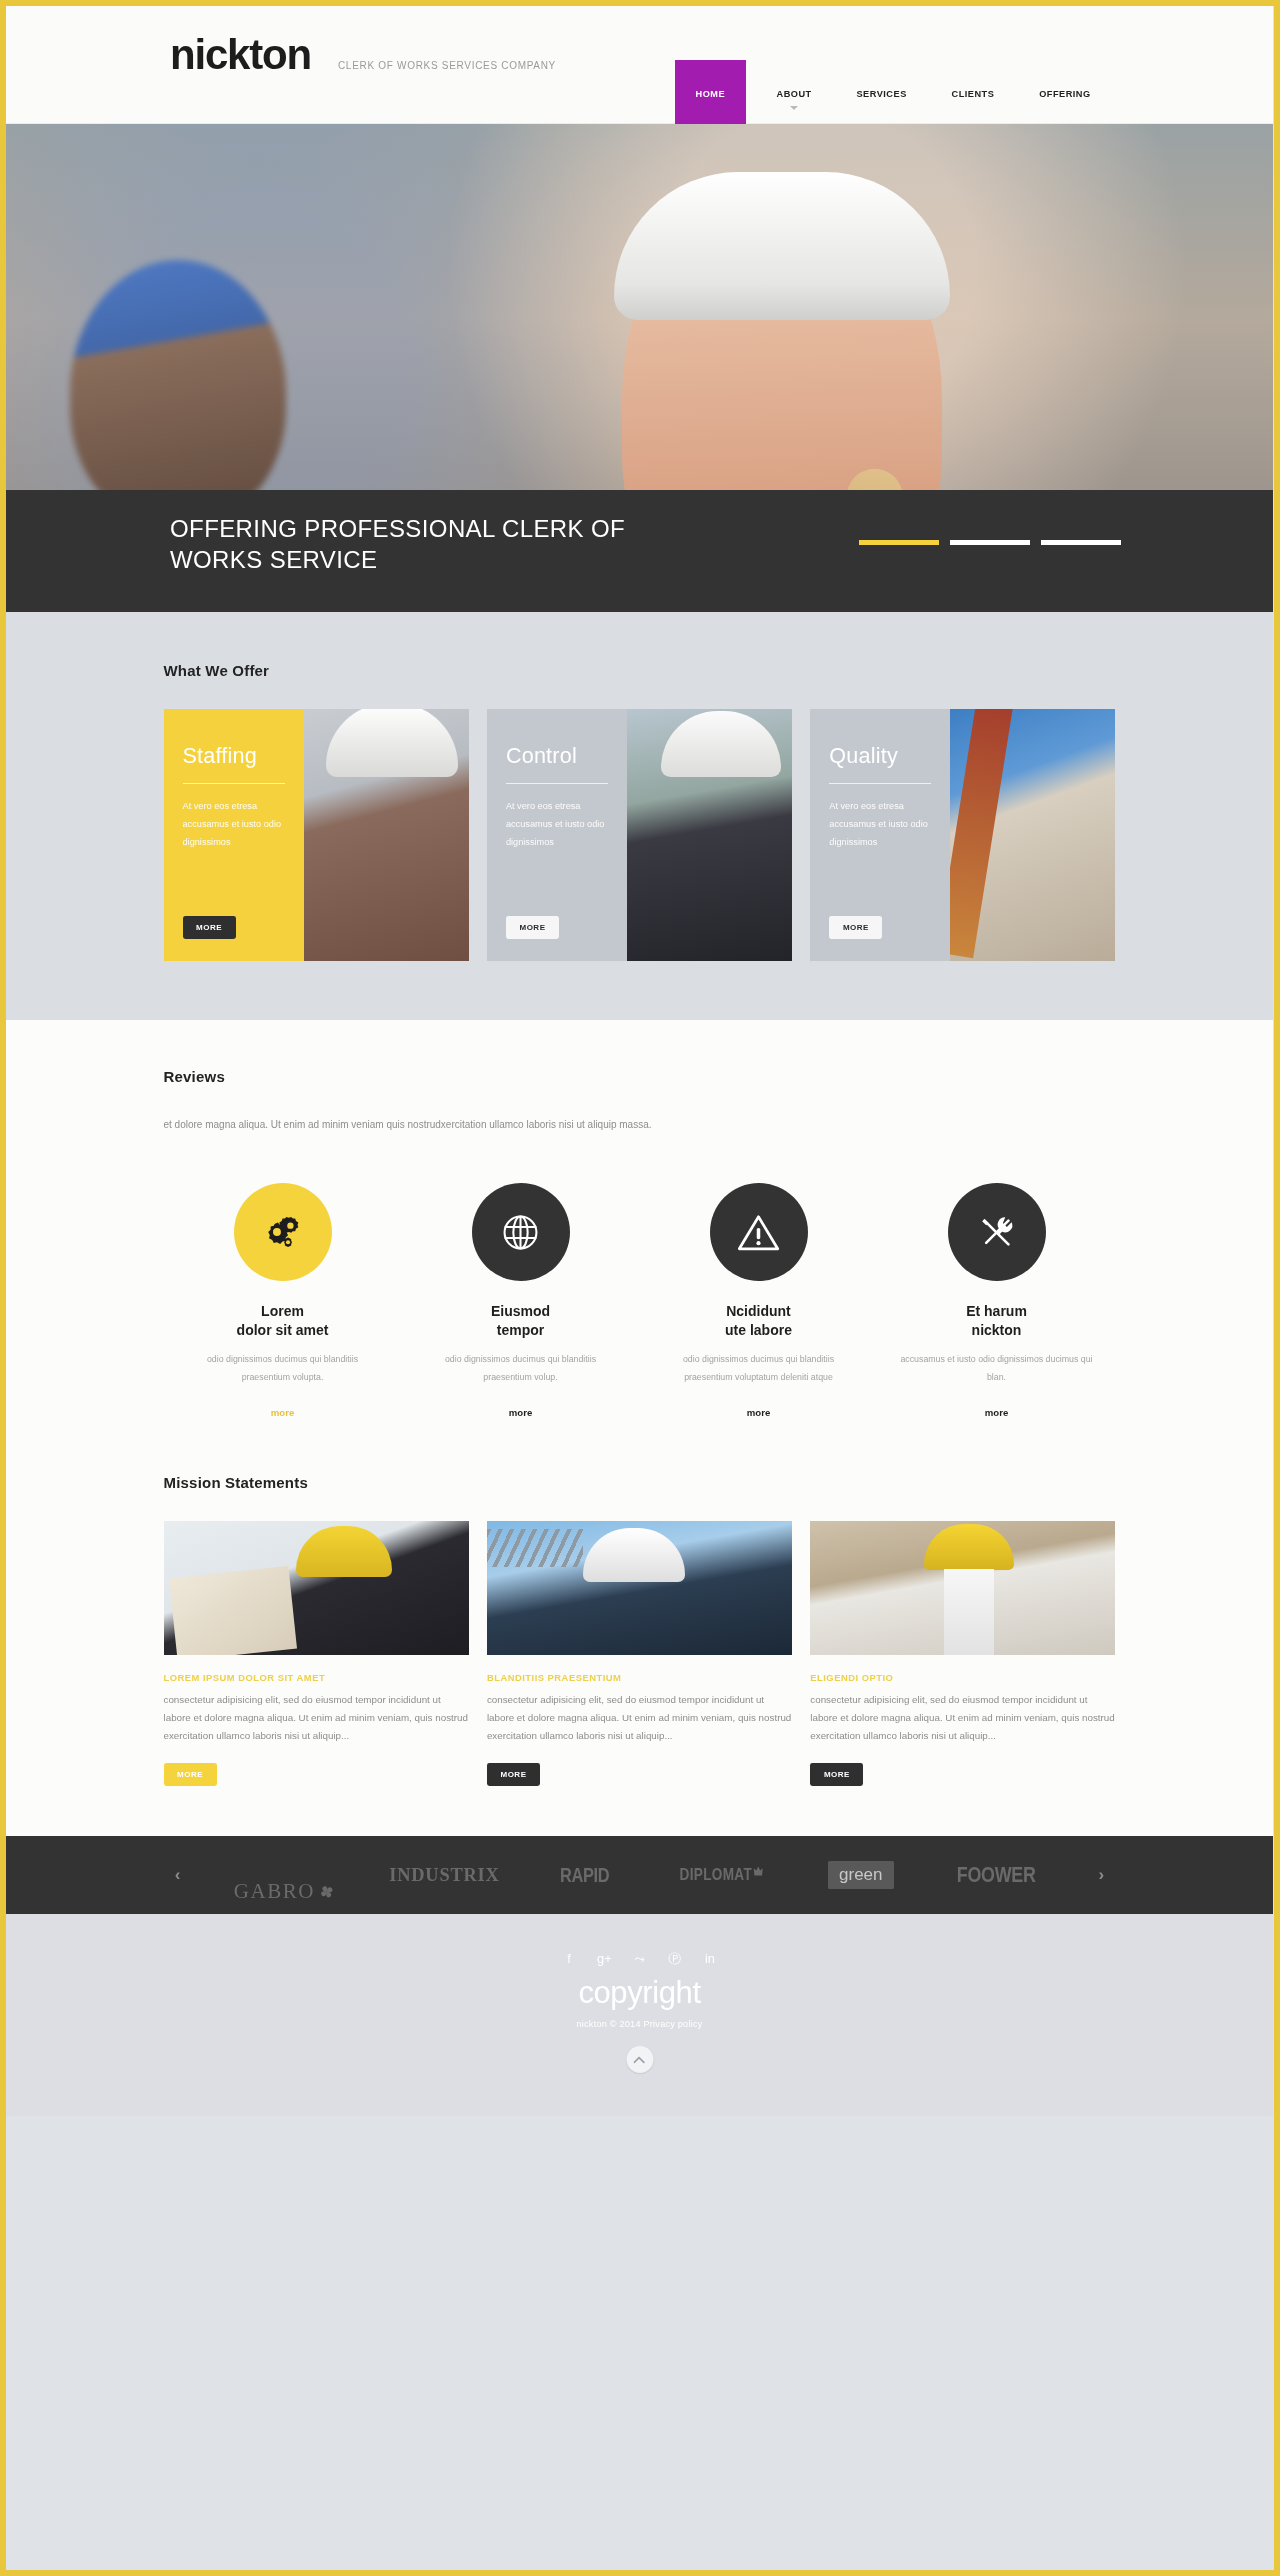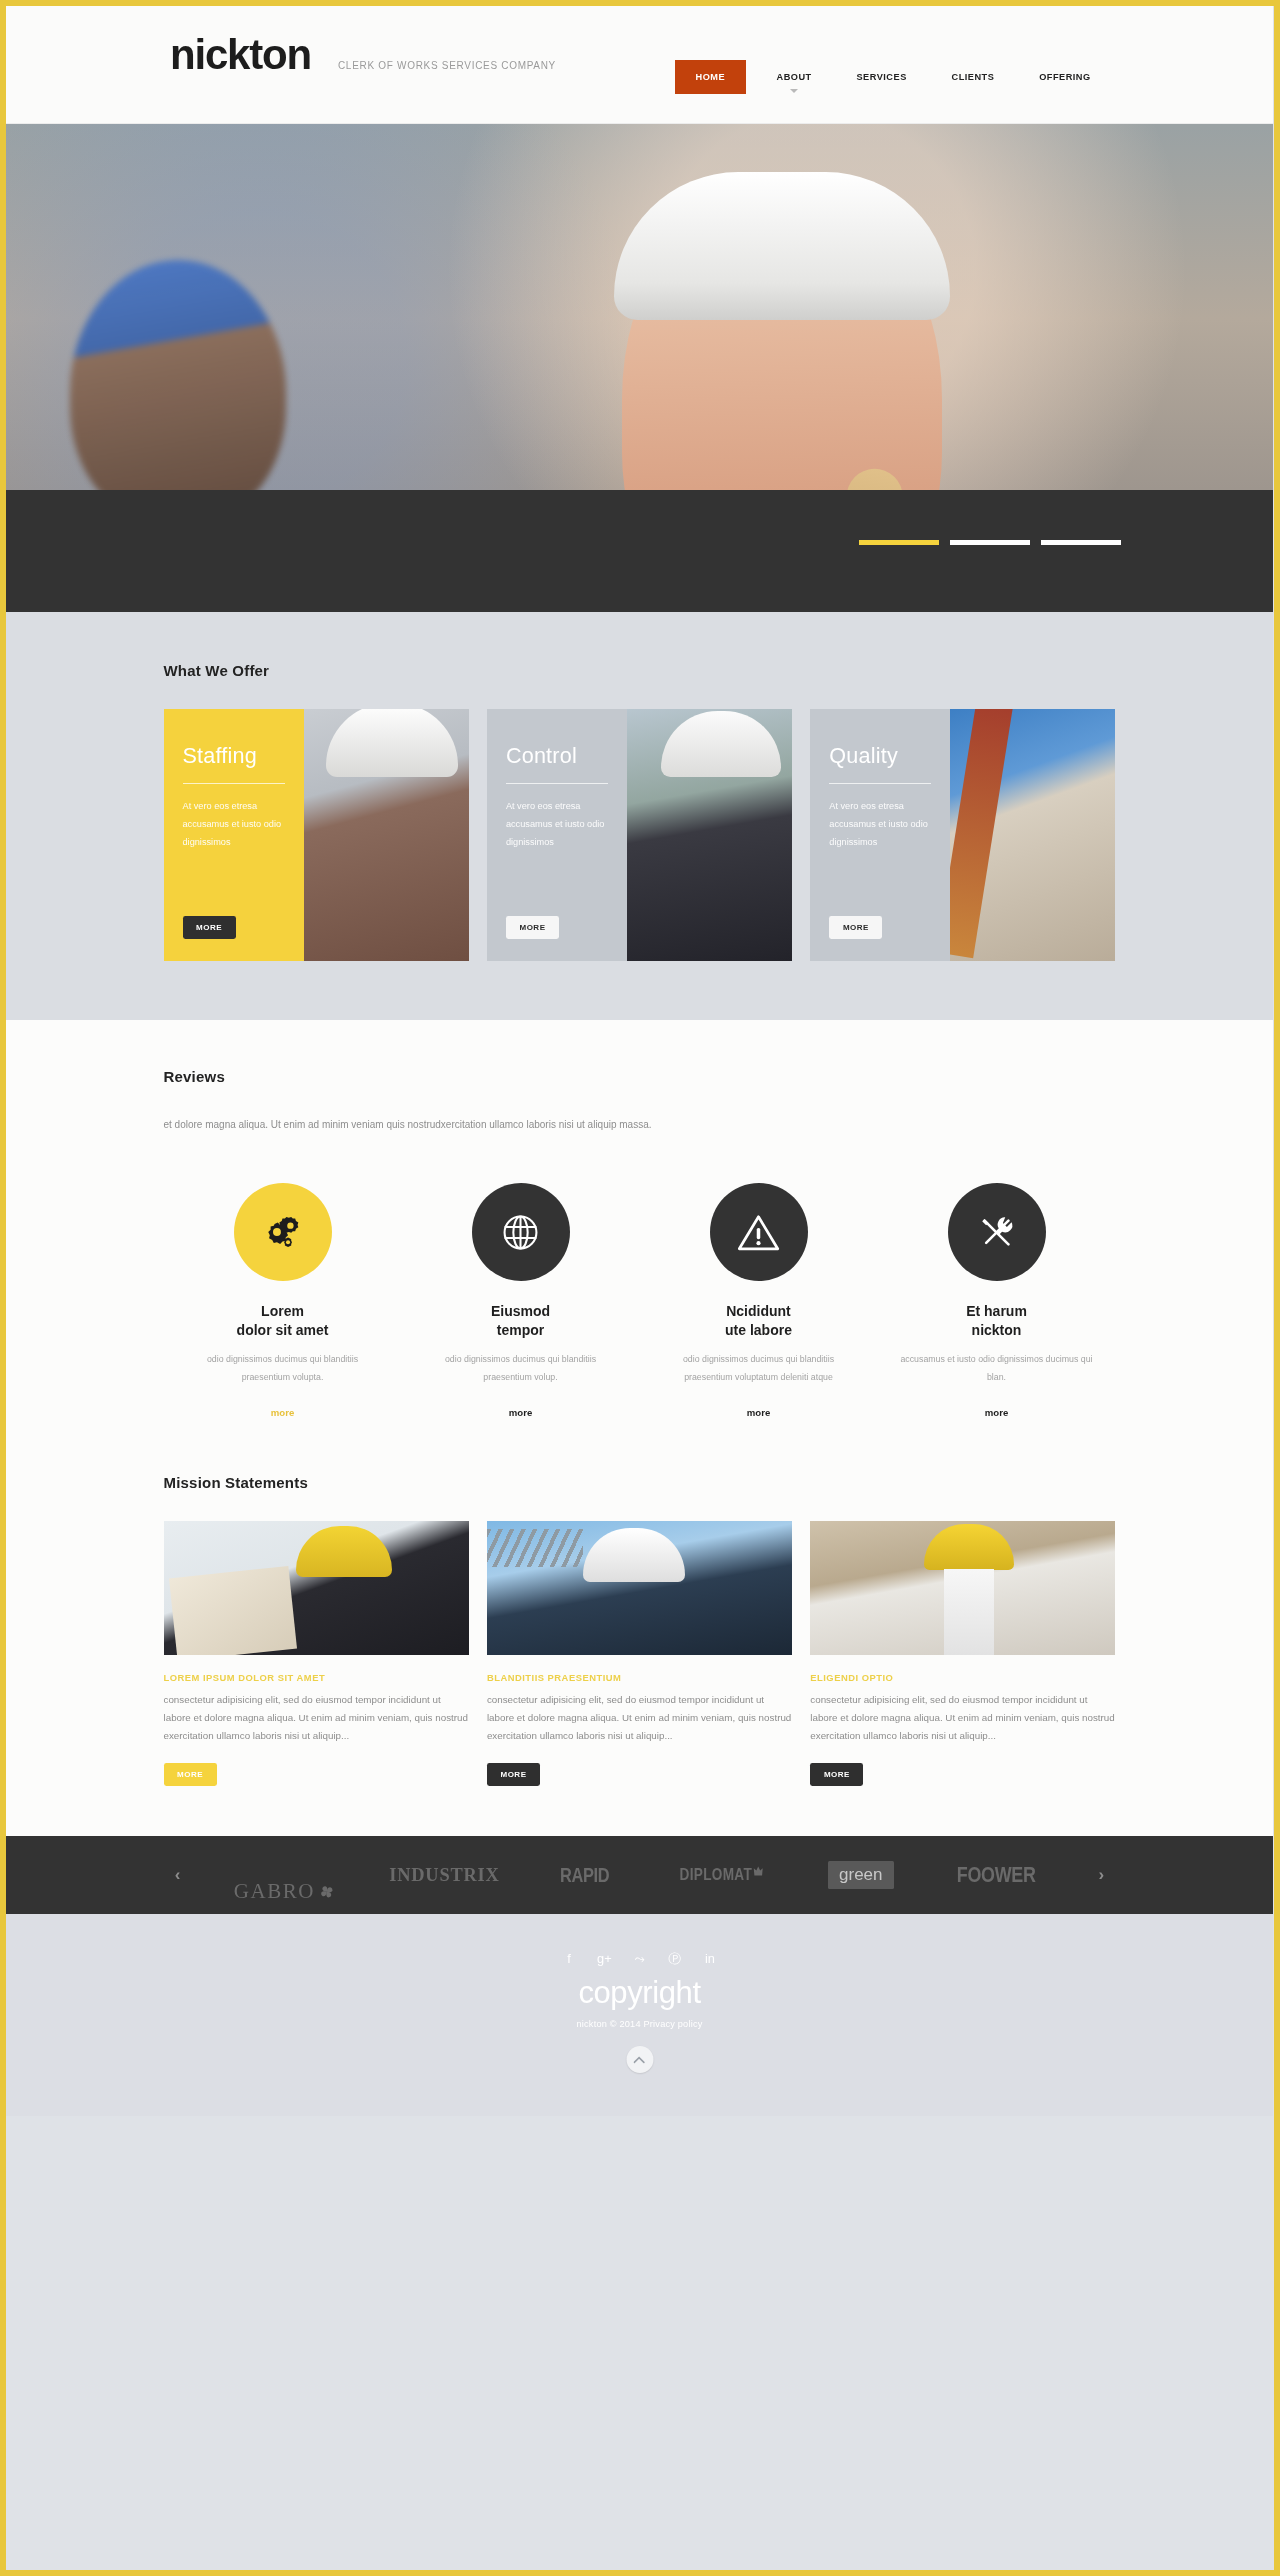--- a/index.html
+++ b/index.html
@@ -61,23 +61,23 @@
   .nav-item {
     font-size: 9.2px;
     font-weight: bold;
     letter-spacing: 0.5px;
     color: #222;
     padding: 0 22.4px;
     position: relative;
     cursor: pointer;
   }
   .nav-item.active {
-    background: #c2410c;
+    background: #a21caf;
     color: #ffffff;
-    padding: 12px 21px;
+    padding: 29px 21px;
     margin-right: 8px;
   }
   .caret {
     position: absolute;
     left: 50%; transform: translateX(-50%);
     bottom: -11.2px;
     width: 0; height: 0;
     border-left: 4px solid transparent;
     border-right: 4px solid transparent;
     border-top: 4px solid #b9b9b9;
@@ -320,20 +320,21 @@
   </div>
 
   <div class="hero">
     <div class="hero-img">
       <div class="hero-person-a"></div>
       <div class="hero-person-b"></div>
       <div class="hero-hat"></div>
       <div class="hero-braid"></div>
     </div>
     <div class="hero-caption-bar">
+      <div class="hero-caption">OFFERING  PROFESSIONAL CLERK OF WORKS SERVICE</div>
       <div class="hero-pager">
         <div class="pager-bar active"></div>
         <div class="pager-bar"></div>
         <div class="pager-bar"></div>
       </div>
     </div>
   </div>
 
   <div class="offer-section">
     <div class="wrap">

